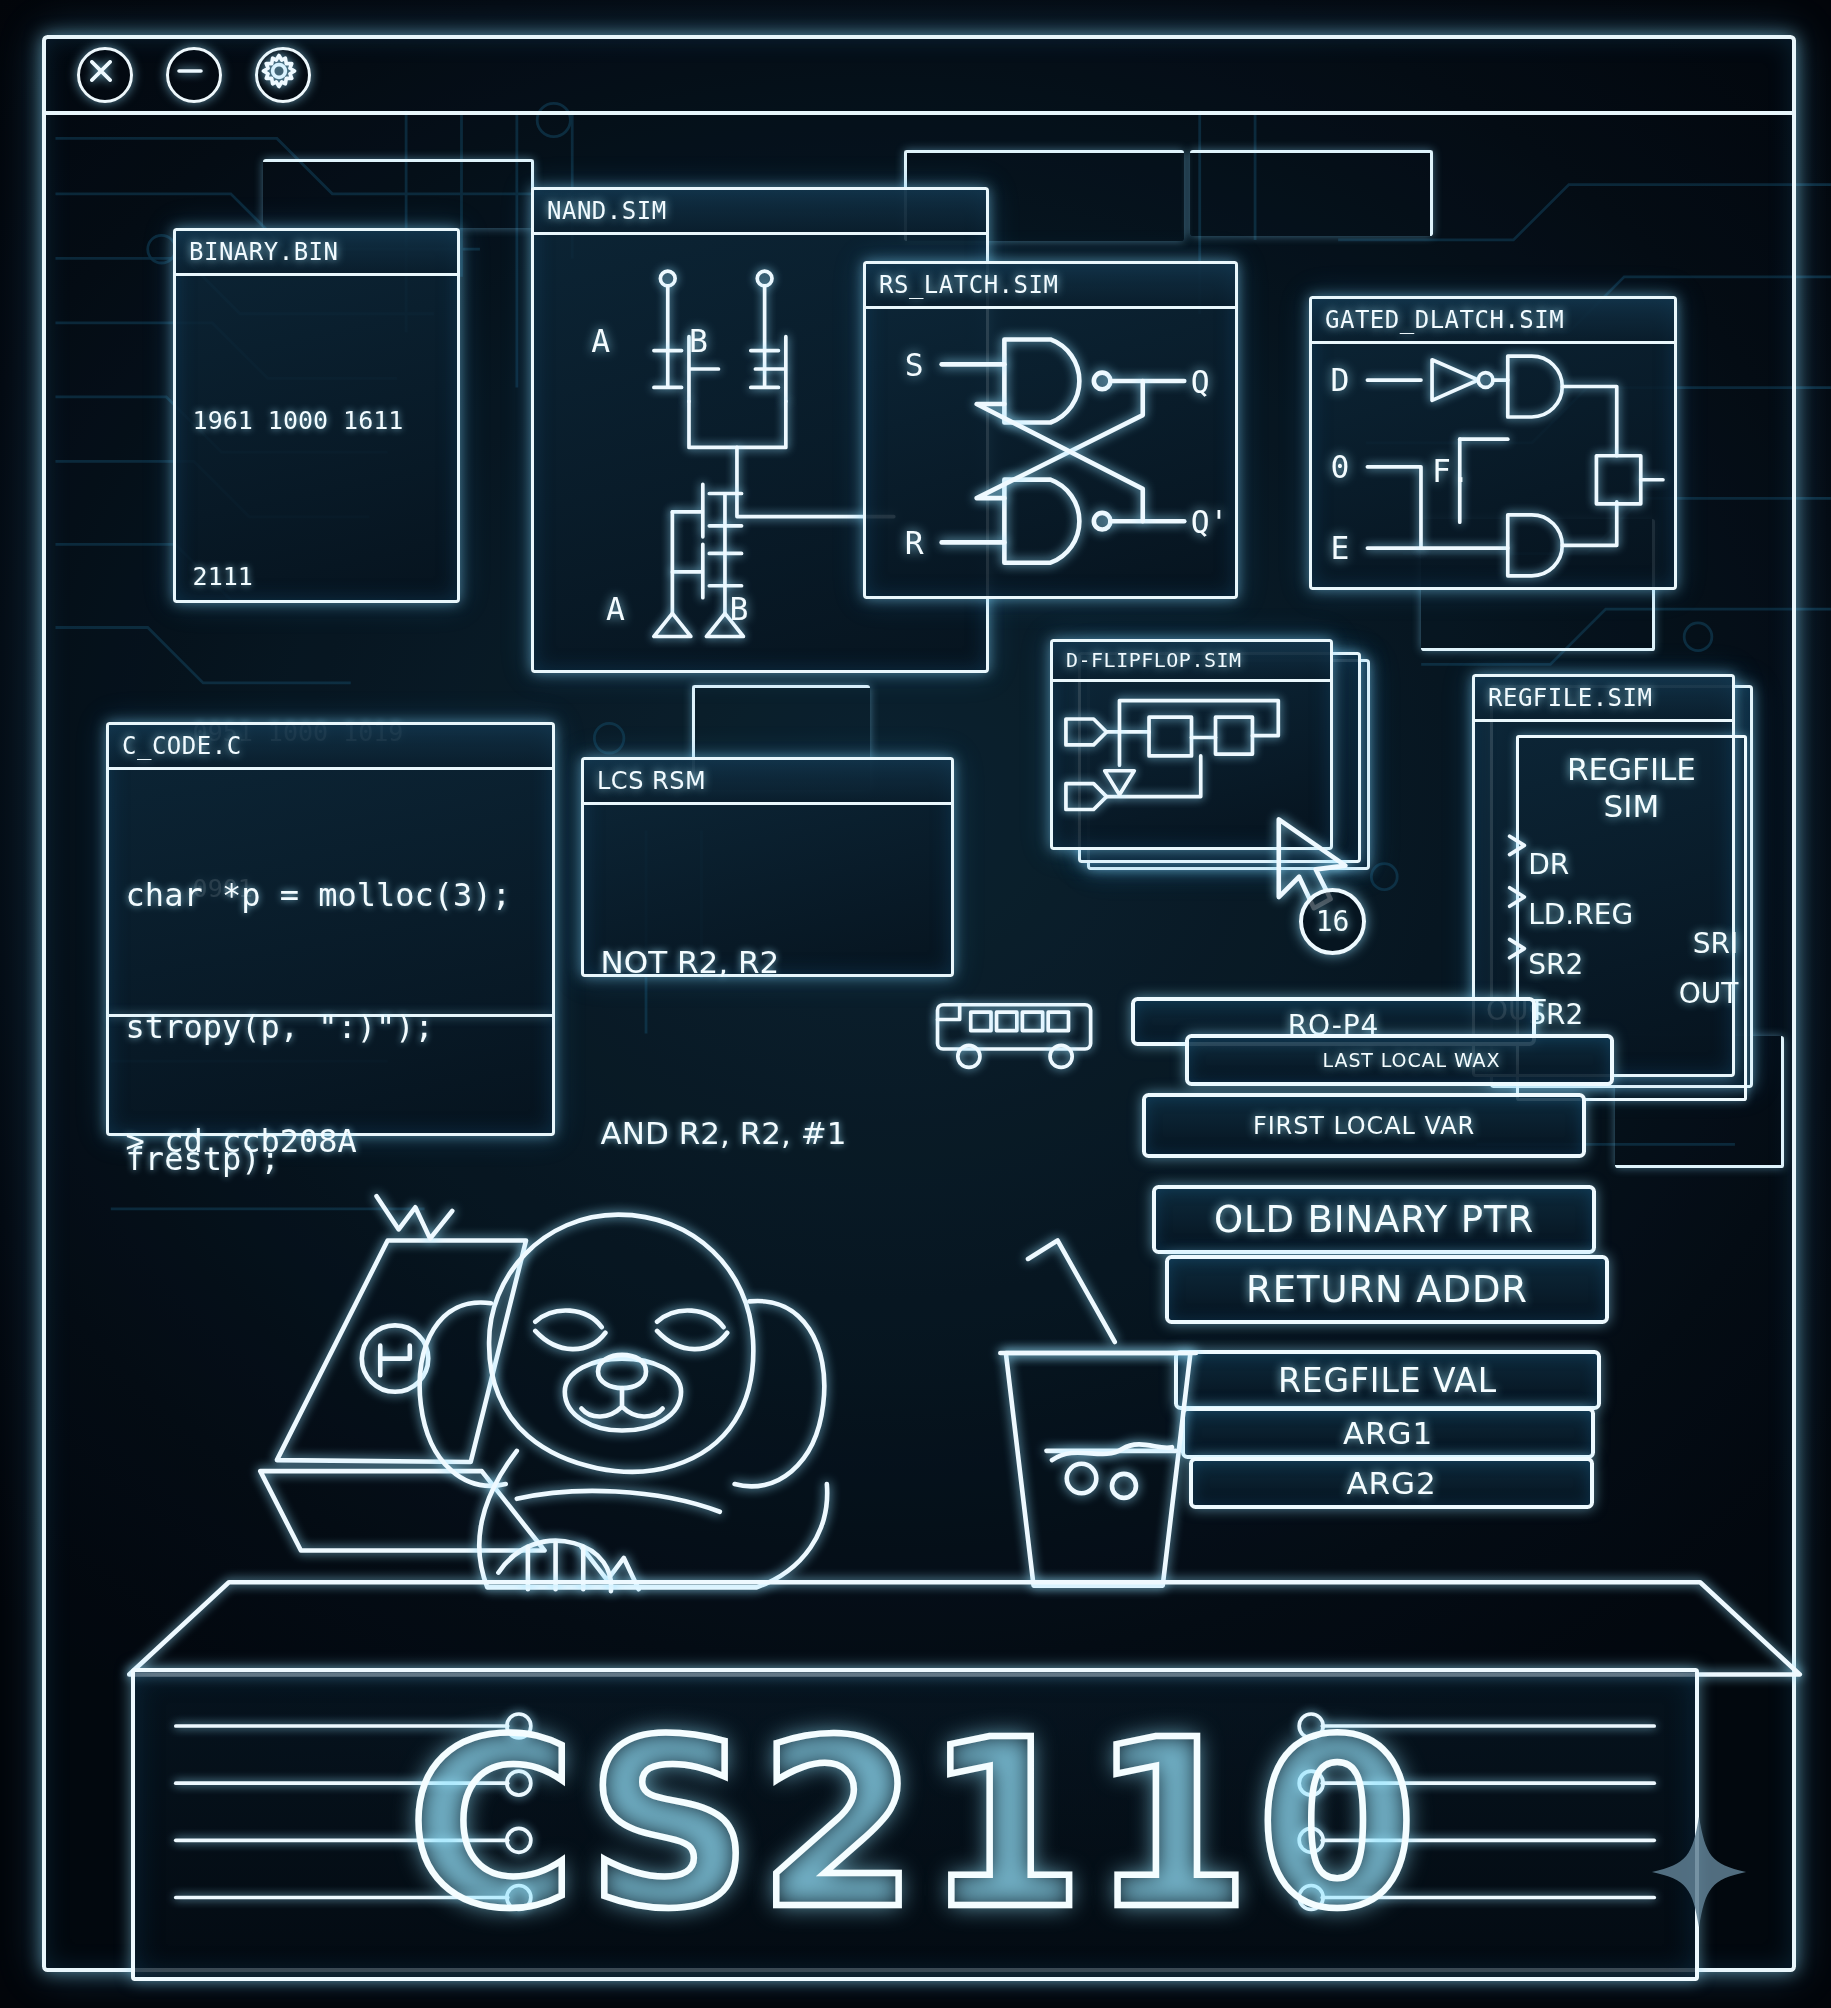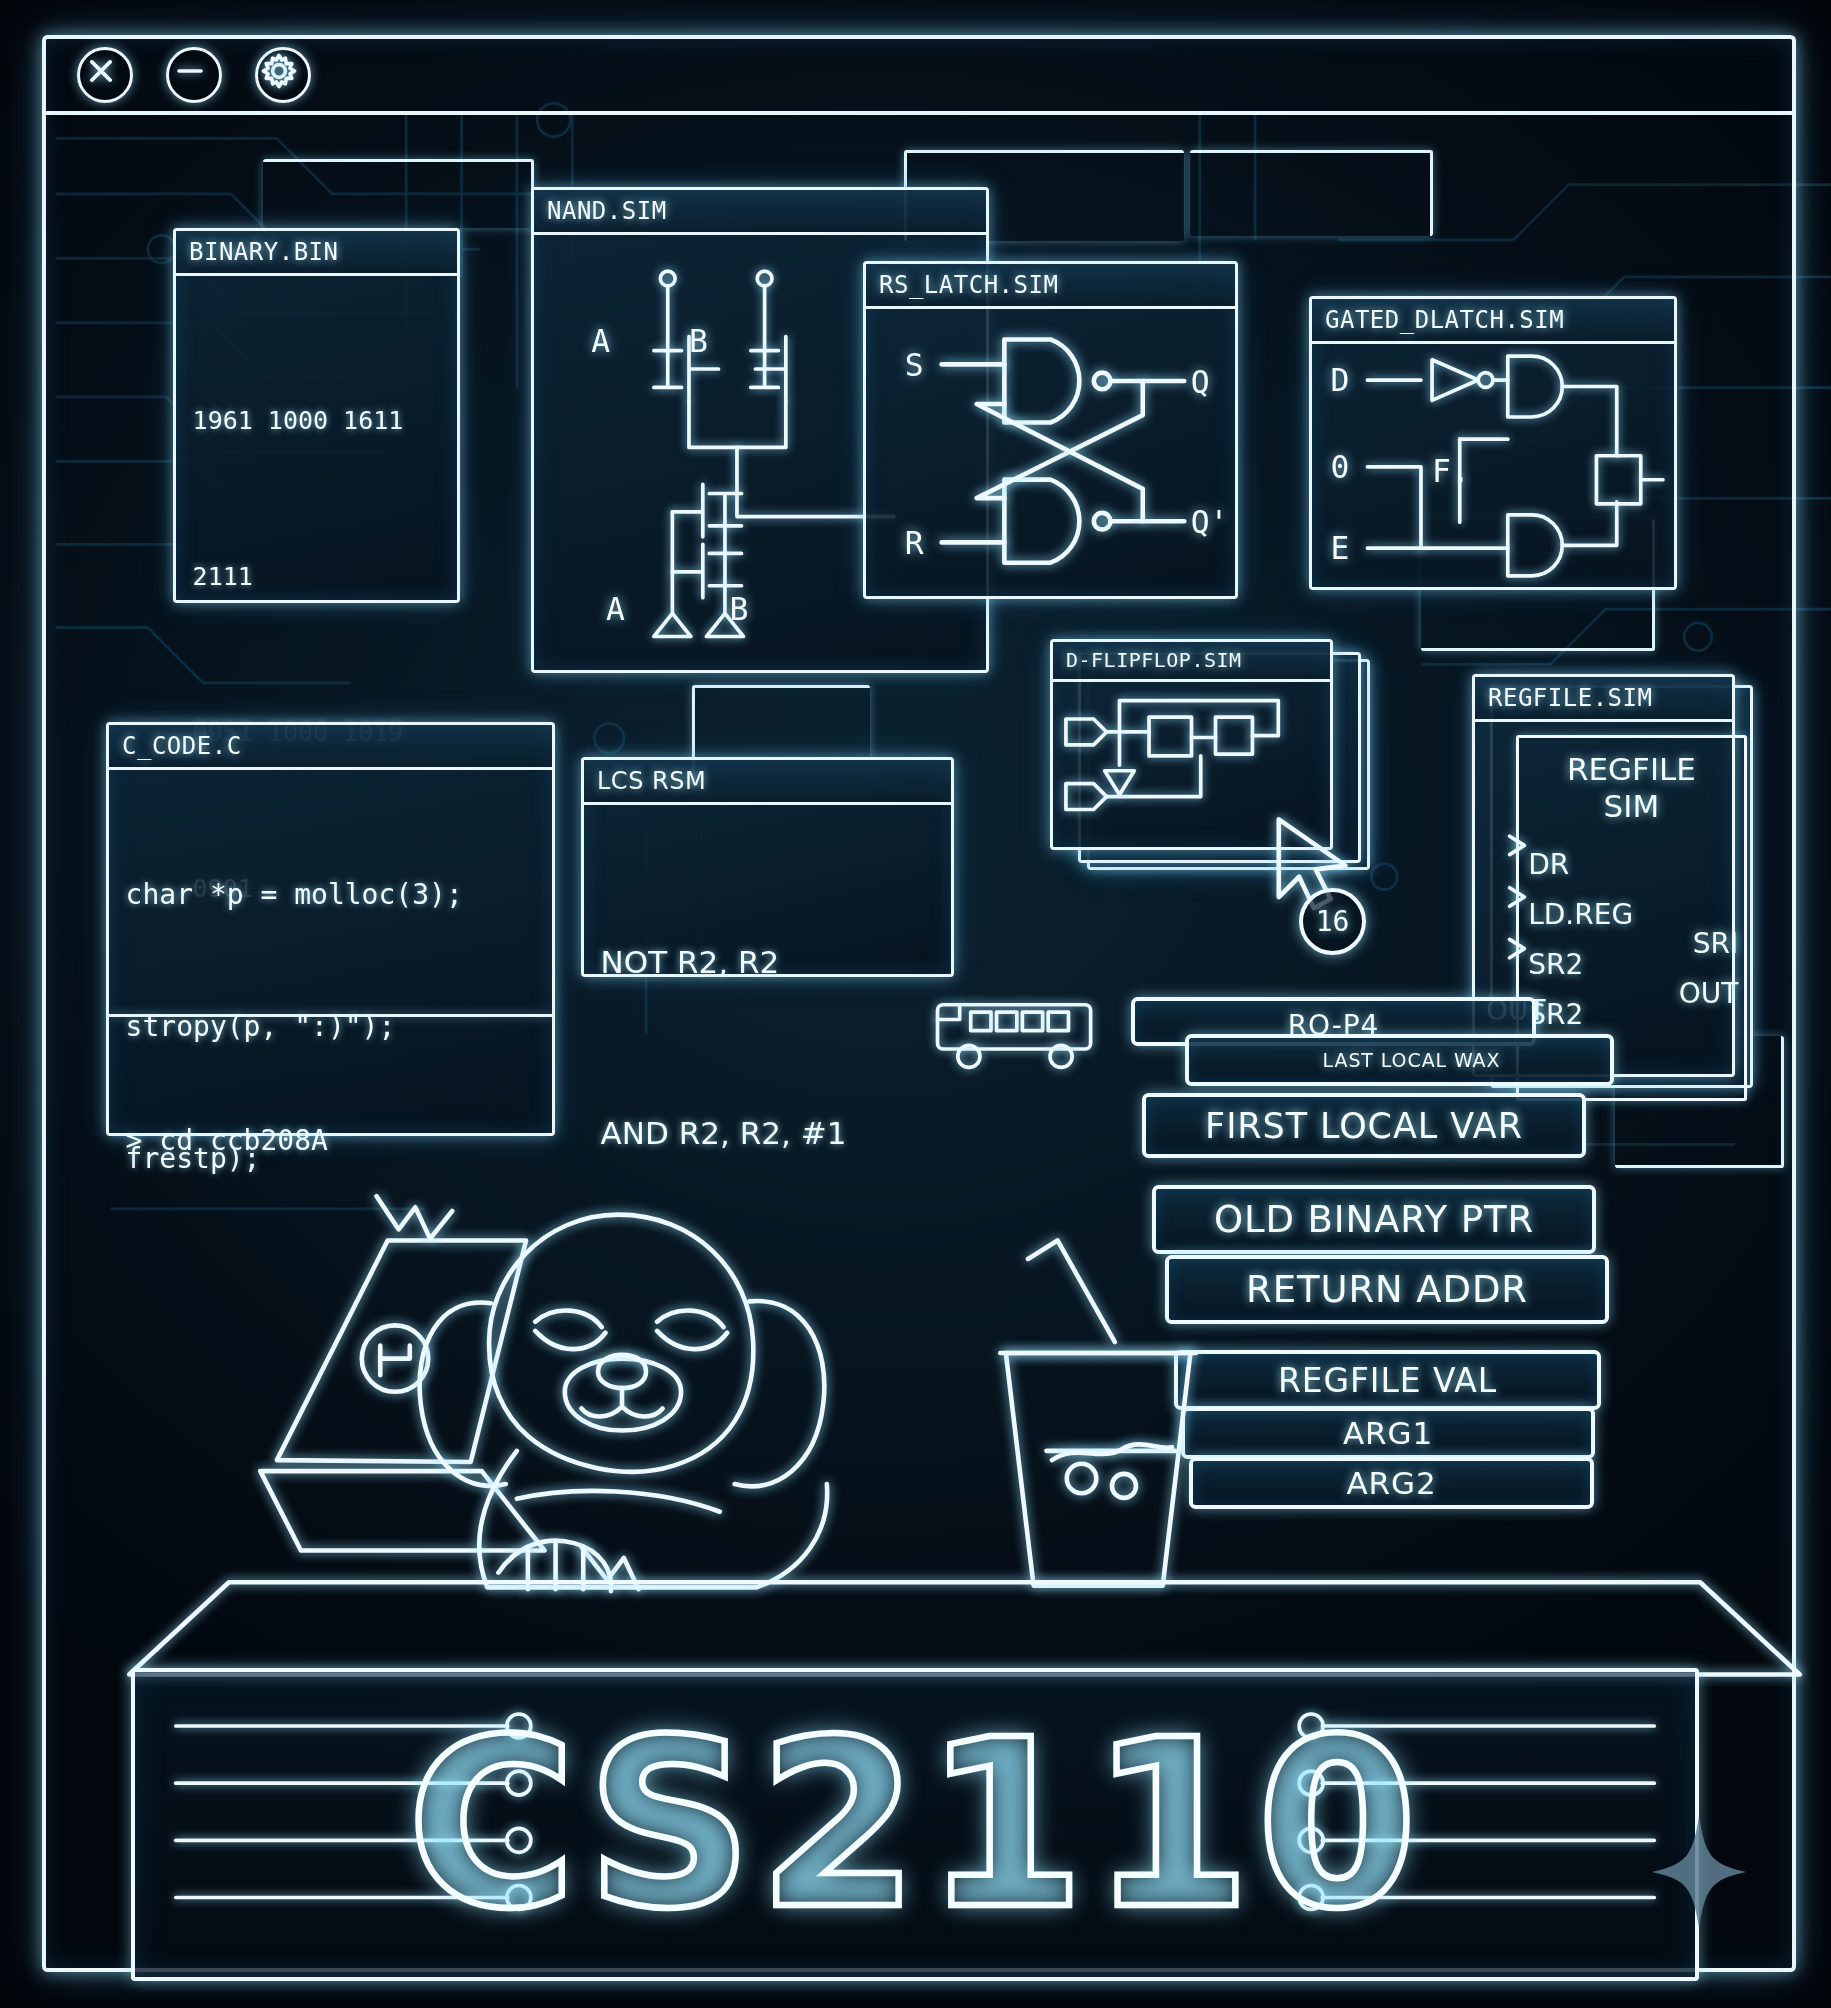--- a/index.html
+++ b/index.html
@@ -32,21 +32,21 @@
     box-shadow:0 0 13px rgba(140,220,255,.5),0 0 31px rgba(70,170,225,.22),
                inset 0 0 20px rgba(25,95,140,.35);
     background:linear-gradient(165deg,rgba(13,40,58,.85),rgba(6,19,30,.9));}
   .win > .wtitle{
     height:42px;line-height:42px;border-bottom:3.7px solid #e9f7fc;padding-left:13px;
     color:#f2fbff;font-size:24px;letter-spacing:0.5px;white-space:nowrap;overflow:hidden;
     text-shadow:0 0 8.3px rgba(170,235,255,.85);
     background:linear-gradient(180deg,rgba(20,55,78,.6),rgba(9,28,42,.6));
   }
   .wbody{position:relative;width:100%;height:calc(100% - 46px);}
-  .code{color:#f3fcff;font-size:28px;line-height:44px;padding:14.8px 16.6px;white-space:pre;
+  .code{color:#f3fcff;font-size:32px;line-height:44px;padding:14.8px 16.6px;white-space:pre;
     text-shadow:0 0 7.4px rgba(160,230,255,.8);}
   .sep{height:0;border-top:3.7px solid #e9f7fc;box-shadow:0 0 9.2px rgba(150,225,255,.5);}
   svg{overflow:visible;}
   .st{fill:none;stroke:#eef9ff;stroke-width:4;stroke-linecap:round;stroke-linejoin:round;
       filter:drop-shadow(0 0 5px rgba(150,225,255,.85));}
   .st2{fill:none;stroke:#eef9ff;stroke-width:5;stroke-linecap:round;stroke-linejoin:round;
       filter:drop-shadow(0 0 6px rgba(150,225,255,.9));}
   .lbl{fill:#f4fcff;font-family:"DejaVu Sans Mono",monospace;font-size:34px;
       filter:drop-shadow(0 0 6px rgba(160,230,255,.85));}
   .connector{position:absolute;border:3.7px solid #dff3fb;border-radius:2.8px;
@@ -323,21 +323,21 @@
     <circle class="st" cx="40" cy="72" r="12"></circle>
     <circle class="st" cx="140" cy="72" r="12"></circle>
   </svg>
 
   <div class="plate" style="left:1085px;top:958px;width:397px;height:41px;font-size:28px;align-items:flex-end;">
     <span>RO-P4</span>
   </div>
   <div class="plate" style="left:1139px;top:995px;width:397px;height:44px;font-size:19px;padding-left:24px;">
     <span>LAST LOCAL WAX</span>
   </div>
-  <div class="plate" style="left:1096px;top:1054px;width:436px;height:57px;font-size:35px;">
+  <div class="plate" style="left:1096px;top:1054px;width:436px;height:57px;font-size:24px;">
     <span>FIRST LOCAL VAR</span>
   </div>
   <div class="plate" style="left:1106px;top:1146px;width:436px;height:61px;font-size:37px;">
     <span>OLD BINARY PTR</span>
   </div>
   <div class="plate" style="left:1119px;top:1216px;width:436px;height:61px;font-size:37px;">
     <span>RETURN ADDR</span>
   </div>
   <div class="plate" style="left:1128px;top:1311px;width:419px;height:52px;font-size:33px;">
     <span>REGFILE VAL</span>

